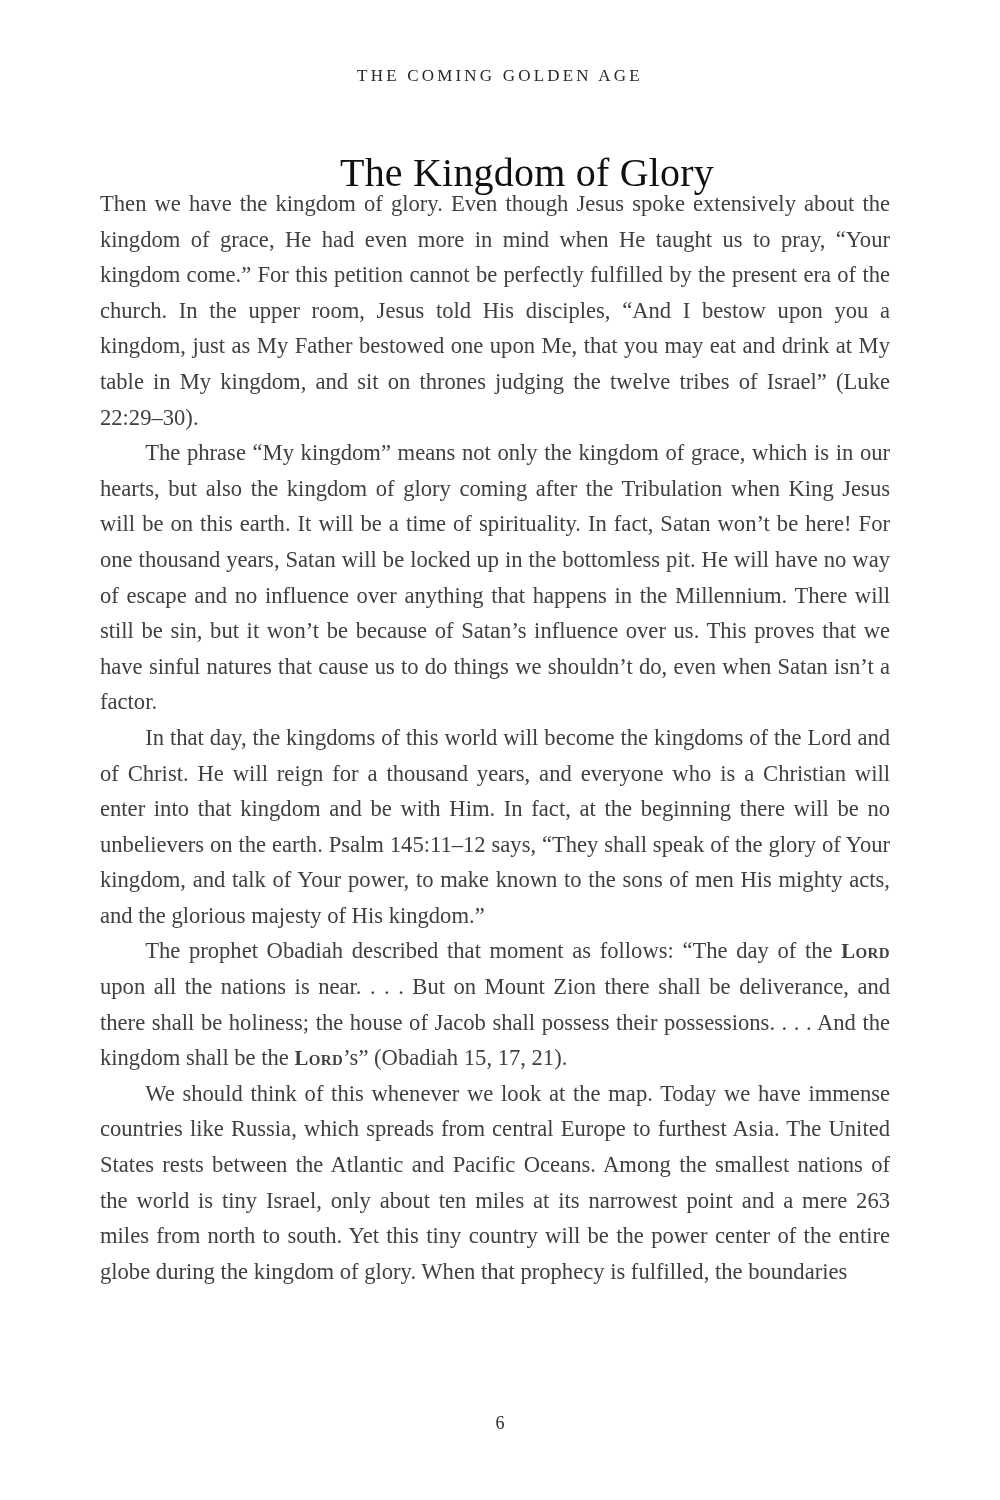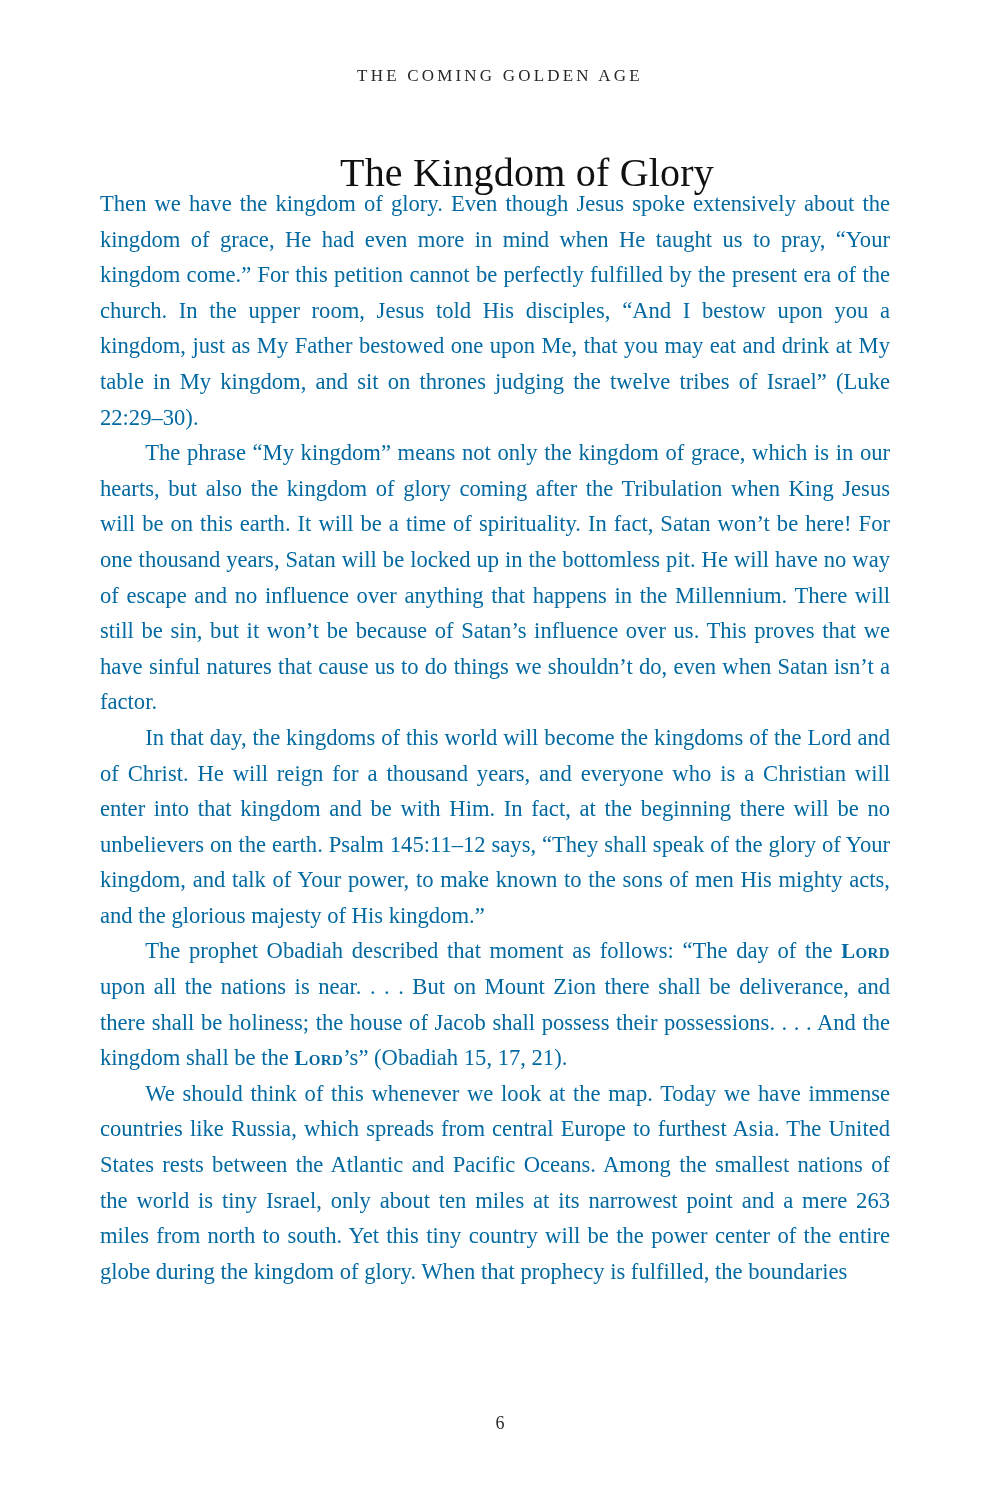--- a/index.html
+++ b/index.html
@@ -50,21 +50,21 @@
   }
   .body-block {
     position: absolute;
     top: 182px;
     left: 100px;
     width: 790px;
     font-size: 22.6px;
     line-height: 35.6px;
     text-align: justify;
     text-justify: inter-word;
-    color: #0369a1;
+    color: #404040;
   }
   .body-block p {
     margin: 0;
     text-indent: 0;
   }
   .body-block p.indent {
     text-indent: 2.0em;
   }
   .smallcap {
     font-variant: small-caps;

